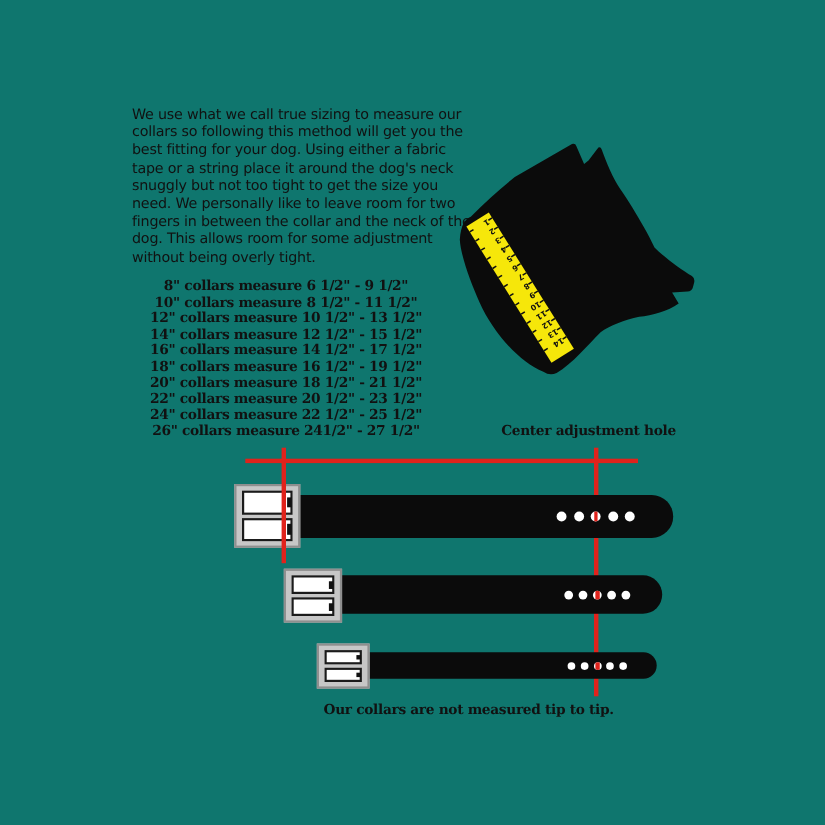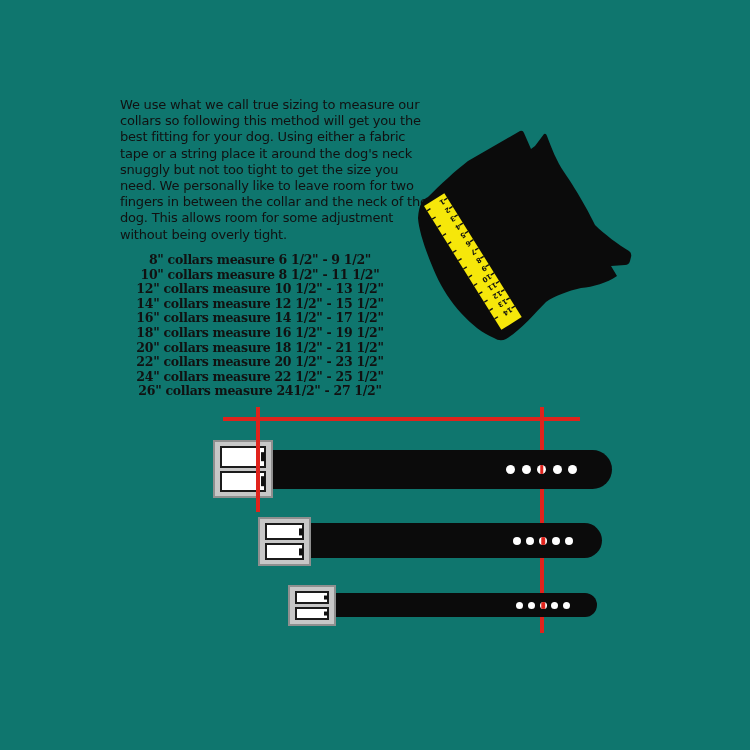--- a/index.html
+++ b/index.html
@@ -139,20 +139,21 @@
           <text class="tape-num" transform="translate(121.60000000000001,-20) rotate(90)">13</text>
           <rect x="122.60000000000001" y="-24" width="1.4" height="4" fill="#111"></rect>
           <rect x="122.60000000000001" y="-4" width="1.4" height="4" fill="#111"></rect>
           <text class="tape-num" transform="translate(131.4,-20) rotate(90)">14</text>
           <rect x="132.4" y="-24" width="1.4" height="4" fill="#111"></rect>
           <rect x="132.4" y="-4" width="1.4" height="4" fill="#111"></rect>
         </g>
     </g>
   </svg>
 
+  <div class="label center-hole-label">Center adjustment hole</div>
 
   <div class="redline hline"></div>
   <div class="redline vline-right"></div>
   <div class="redline vline-left"></div>
 
   <div class="strap strap1"></div>
   <div class="holes holes1">
       <span class="hole"></span>
       <span class="hole"></span>
       <span class="hole center"></span>
@@ -184,13 +185,14 @@
       <span class="hole"></span>
       <span class="hole center"></span>
       <span class="hole"></span>
       <span class="hole"></span>
     </div>
   <div class="buckle buckle3">
     <span class="slot"></span>
     <span class="slot"></span>
   </div>
 
+  <div class="label caption-tip">Our collars are not measured tip to tip.</div>
 </div>
 
 </body></html>

